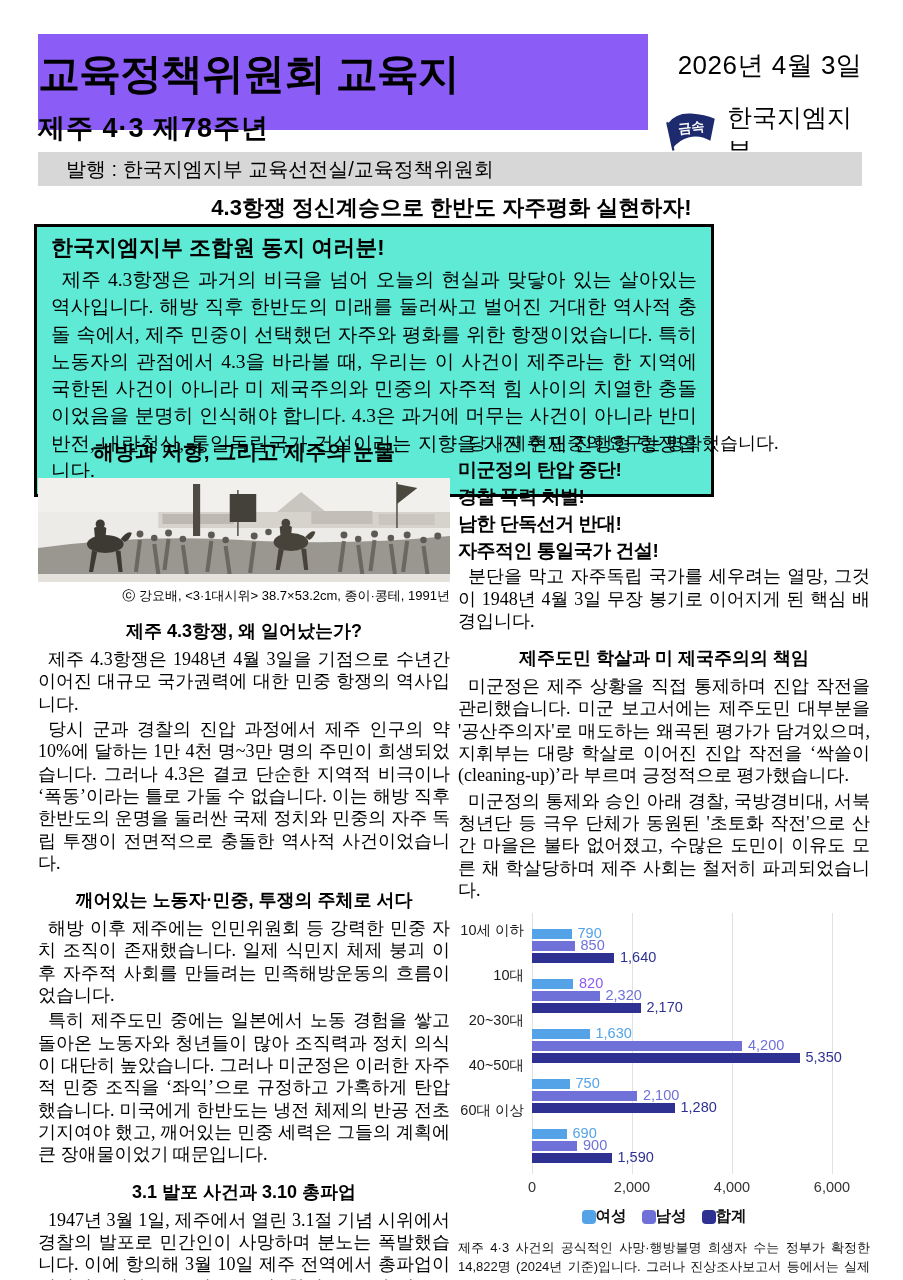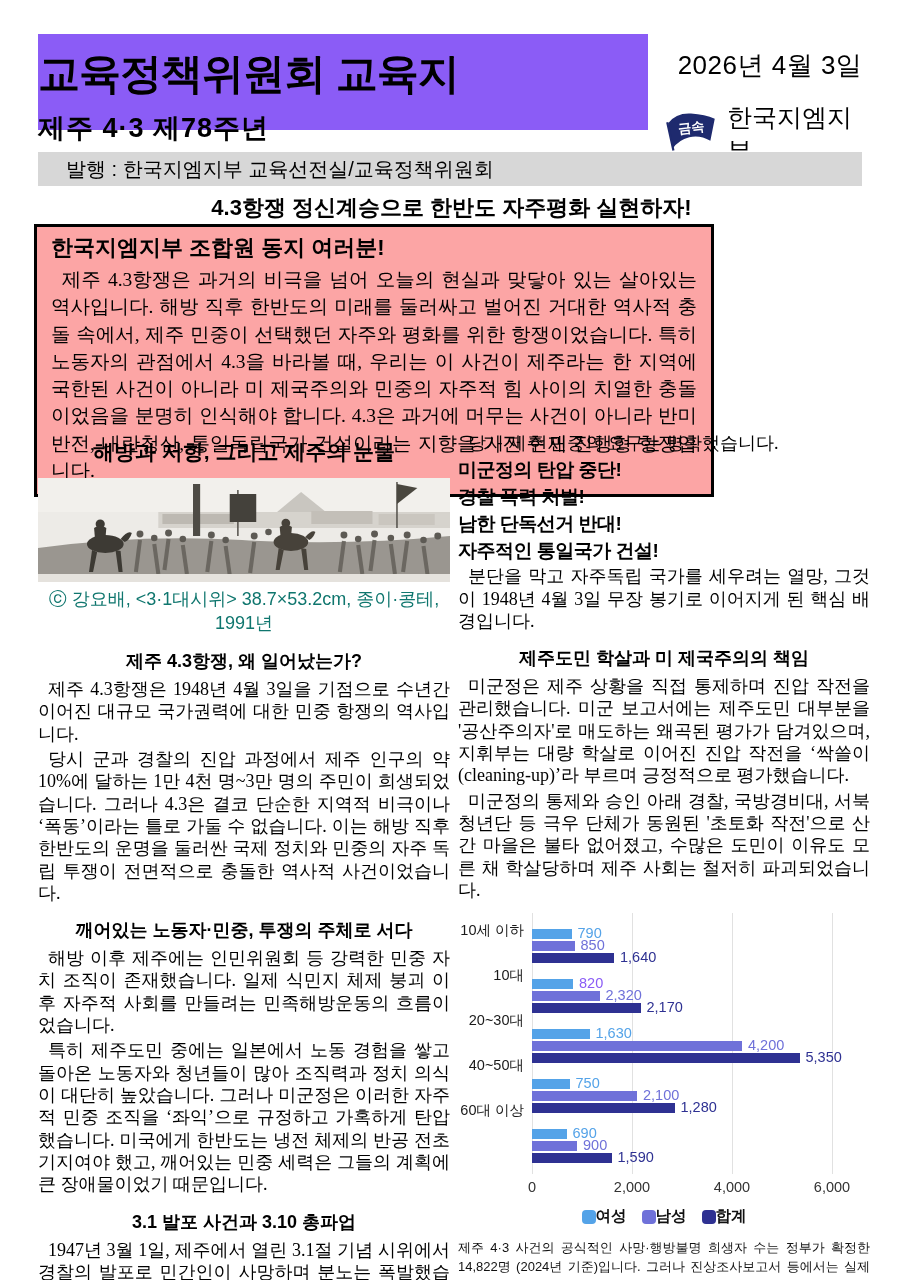--- a/index.html
+++ b/index.html
@@ -27,40 +27,40 @@
     background:#d7d7d7; display:flex; align-items:center; padding-left:28px;
     font-size:20px;
   }
   .slogan {
     position:absolute; left:0; top:193px; width:100%;
     text-align:center; font-size:22px; font-weight:800;
   }
   
   .intro-box {
     position:absolute; left:34px; top:224px; width:680px;
-    border:3px solid #000; padding:6px 14px 10px 14px; background:#fca5a5;
+    border:3px solid #000; padding:6px 14px 10px 14px; background:#5eead4;
   }
   .intro-title { font-size:22px; font-weight:800; margin-bottom:3px; }
   .intro-body {
     font-family:"Liberation Serif", serif;
     font-size:19.5px; line-height:1.4; text-align:justify; text-indent:0.55em;
   }
   
   .col { position:absolute; top:436px; width:412px; }
   .col-left { left:38px; }
   .col-right { left:458px; top:432px; }
   .col h2 { text-align:center; font-size:21px; font-weight:800; margin:2px 0 12px; }
   .col h3 { text-align:center; font-size:18px; font-weight:800; margin:14px 0 5px; }
   p.body {
     font-family:"Liberation Serif", serif;
     font-size:18px; line-height:1.24; text-align:justify; text-indent:0.55em;
     margin-bottom:3px;
   }
   .artwork { width:100%; height:104px; display:block; }
-  .caption { text-align:center; font-size:18px; color:#0f766e; margin-top:5px; }
+  .caption { text-align:right; font-size:13px; color:#000000; margin-top:5px; }
   .demand {
     font-size:19px; font-weight:900; letter-spacing:-0.5px; line-height:1.42;
     font-family:"Liberation Sans", sans-serif;
   }
   
   .chart { margin-top:12px; }
   .chart-body { display:flex; }
   .cat-col { width:74px; flex:0 0 74px; }
   .cat-cell {
     height:34px; margin-bottom:11px; display:flex; align-items:center;

